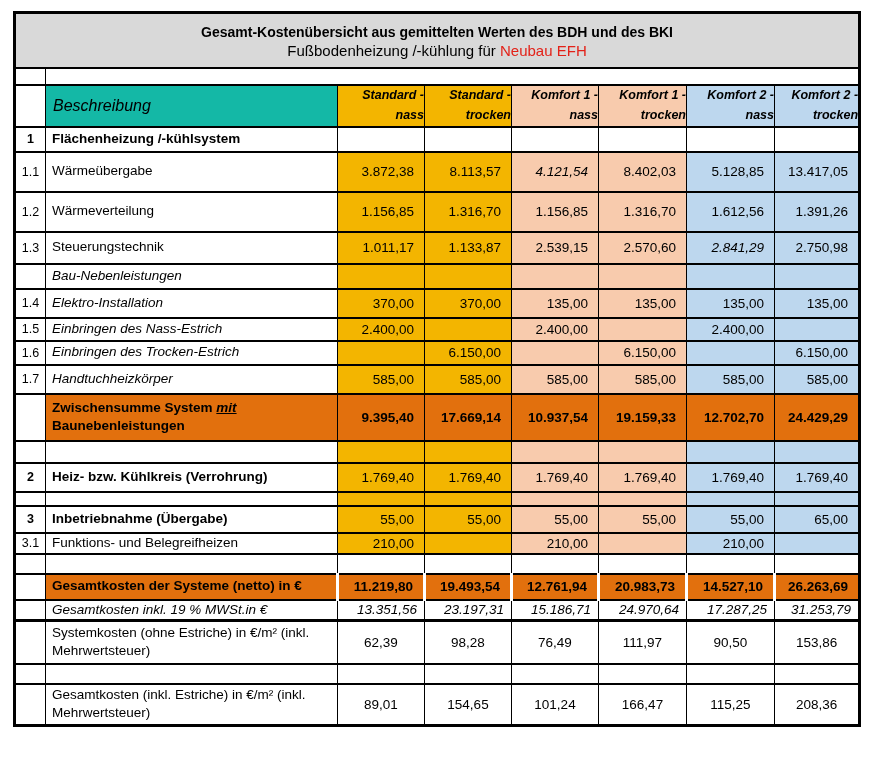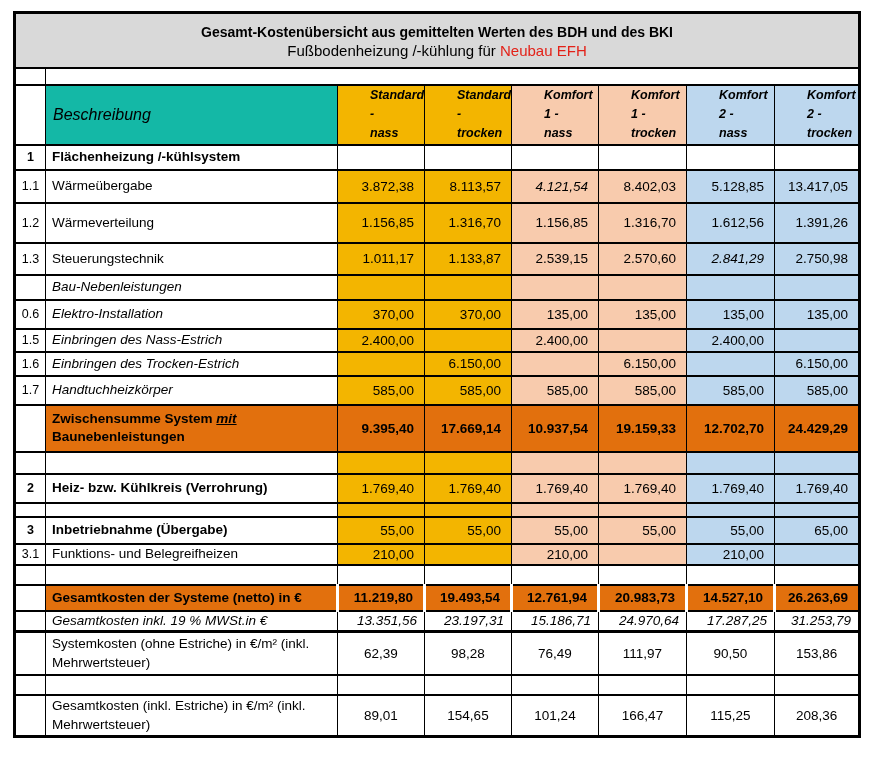--- a/index.html
+++ b/index.html
@@ -9,21 +9,21 @@
   td{border:1px solid var(--border);border-top-width:2px;border-bottom-width:2px;overflow:hidden;vertical-align:middle;padding:0;}
   tr.thin-top td{border-top-width:1px;}
   tr.thick-top td{border-top-width:3px;}
   
   td.titlecell{background:var(--titlebg);text-align:center;}
   .t1{font-weight:bold;font-size:14px;padding-top:3px;}
   .t2{font-size:15px;padding-top:2px;}
   .red{color:var(--red);}
   
   td.beschr{font-style:italic;font-size:16px;padding-left:7px;background:#14b8a6;}
-  td.hcell{font-weight:bold;font-style:italic;font-size:12.5px;text-align:left;line-height:1.55;padding-left:32px;}
+  td.hcell{font-weight:bold;font-style:italic;font-size:12.5px;text-align:right;line-height:1.55;}
   
   td.num{text-align:center;font-size:12.5px;background:#fff;}
   td.desc{font-size:13.5px;padding-left:6px;line-height:1.35;background:#fff;}
   td.val{font-size:13.5px;text-align:right;padding-right:10px;background:#fff;}
   tr.boldnum td.num{font-weight:bold;}
   tr.boldlabel td.desc{font-weight:bold;}
   tr.itlabel td.desc{font-style:italic;}
   tr.boldvals td.val{font-weight:bold;}
   tr.itvals td.val{font-style:italic;padding-right:7px;}
   tr.centvals td.val{text-align:center;padding-right:0;}
@@ -84,21 +84,21 @@
   <td class="num">1</td>
   <td class="desc">Flächenheizung /-kühlsystem</td>
   <td class="val c0"></td>
   <td class="val c1"></td>
   <td class="val c2"></td>
   <td class="val c3"></td>
   <td class="val c4"></td>
   <td class="val c5"></td>
 </tr>
 
-<tr style="height:33px" class="colored">
+<tr style="height:40px" class="colored">
   <td class="num">1.1</td>
   <td class="desc">Wärmeübergabe</td>
   <td class="val c0">3.872,38</td>
   <td class="val c1">8.113,57</td>
   <td class="val c2 it">4.121,54</td>
   <td class="val c3">8.402,03</td>
   <td class="val c4">5.128,85</td>
   <td class="val c5">13.417,05</td>
 </tr>
 
@@ -130,21 +130,21 @@
   <td class="desc">Bau-Nebenleistungen</td>
   <td class="val c0"></td>
   <td class="val c1"></td>
   <td class="val c2"></td>
   <td class="val c3"></td>
   <td class="val c4"></td>
   <td class="val c5"></td>
 </tr>
 
 <tr style="height:29px" class="colored itlabel">
-  <td class="num">0.6</td>
+  <td class="num">1.4</td>
   <td class="desc">Elektro-Installation</td>
   <td class="val c0">370,00</td>
   <td class="val c1">370,00</td>
   <td class="val c2">135,00</td>
   <td class="val c3">135,00</td>
   <td class="val c4">135,00</td>
   <td class="val c5">135,00</td>
 </tr>
 
 <tr style="height:23px" class="colored itlabel">

